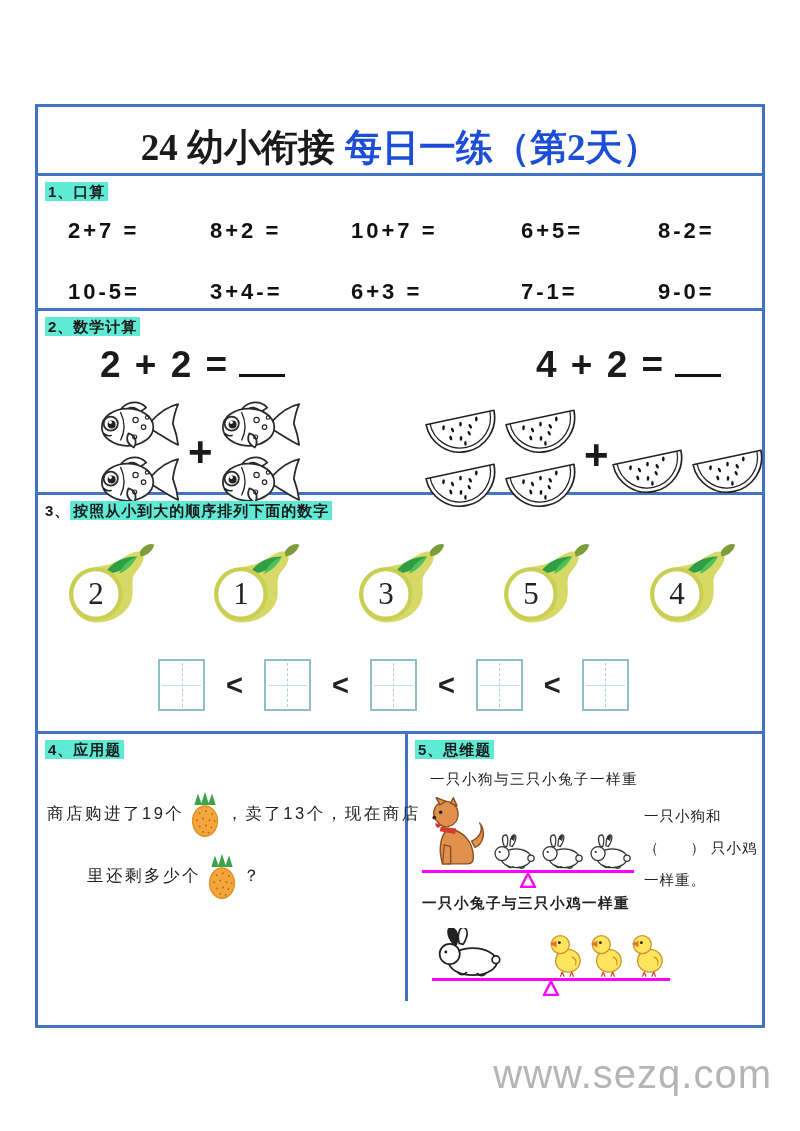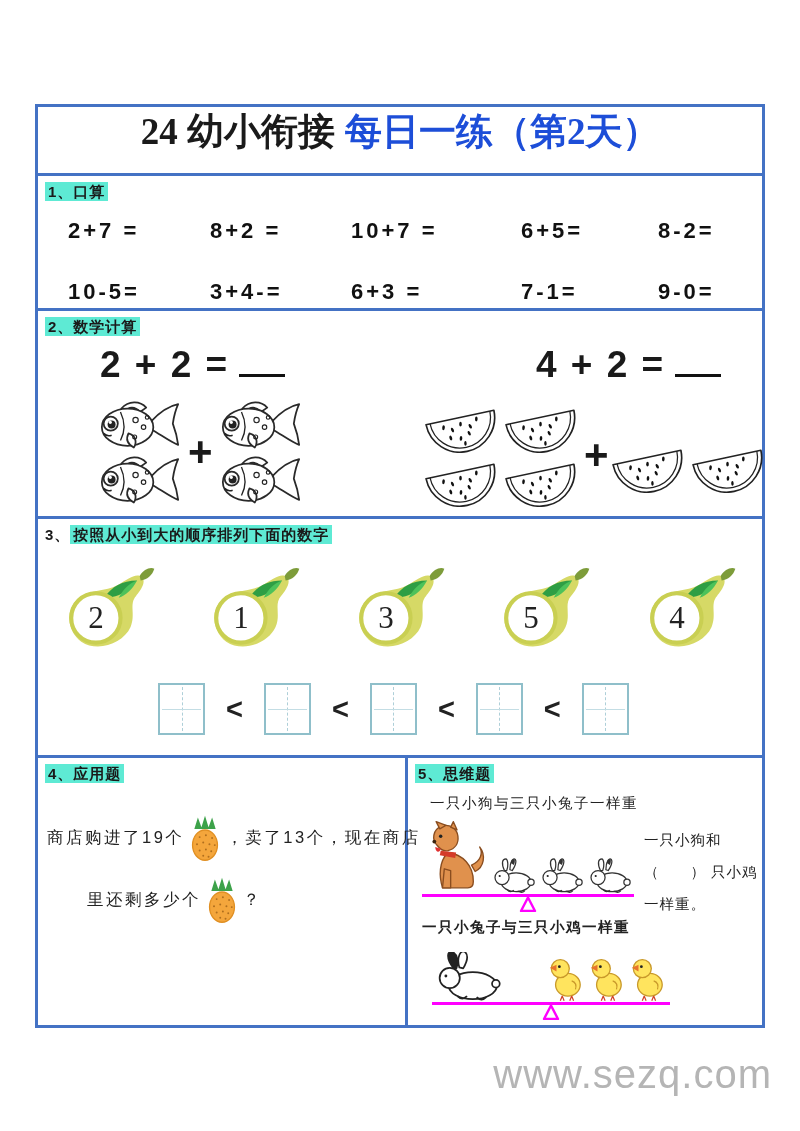--- a/index.html
+++ b/index.html
@@ -1,26 +1,26 @@
 <!DOCTYPE html>
 <html><head>
 <meta charset="utf-8">
 <style>
   html,body{margin:0;padding:0;background:#fff;}
   .page{position:relative;width:800px;height:1131px;background:#fff;overflow:hidden;
         font-family:"Liberation Sans",sans-serif;color:#1a1a1a;}
   .sheet{position:absolute;left:35px;top:104px;width:730px;height:924px;
          border:3px solid #4472C4;box-sizing:border-box;background:#fff;}
   
-  .title-row{height:66px;border-bottom:3px solid #4472C4;display:flex;align-items:flex-start;
+  .title-row{height:66px;border-bottom:3px solid #4472C4;display:flex;align-items:flex-end;
              justify-content:center;font-family:"Liberation Serif",serif;font-weight:bold;font-size:37px;}
   .t-red{color:#1d4ed8;margin-left:10px;font-family:Liberation Serif, serif;}
   .sec{position:relative;box-sizing:border-box;}
   .sec1{height:135px;border-bottom:3px solid #4472C4;}
-  .sec2{height:208px;border-bottom:3px solid #4472C4;}
+  .sec2{height:184px;border-bottom:3px solid #4472C4;}
   .sec3{height:239px;border-bottom:3px solid #4472C4;}
   .sec-bottom{height:267px;display:flex;}
   .sec4{width:370px;border-right:3px solid #4472C4;position:relative;box-sizing:border-box;}
   .sec5{flex:1;position:relative;}
   
   .sec-label{position:absolute;top:7px;left:7px;font-size:15px;font-weight:bold;letter-spacing:1px;z-index:2;}
   .hl{background:#5eead4;padding:1px 3px;}
   
   .prob{position:absolute;font-size:22px;font-weight:600;letter-spacing:3px;color:#111;}
   .r1{top:42px;} .r2{top:103px;}

